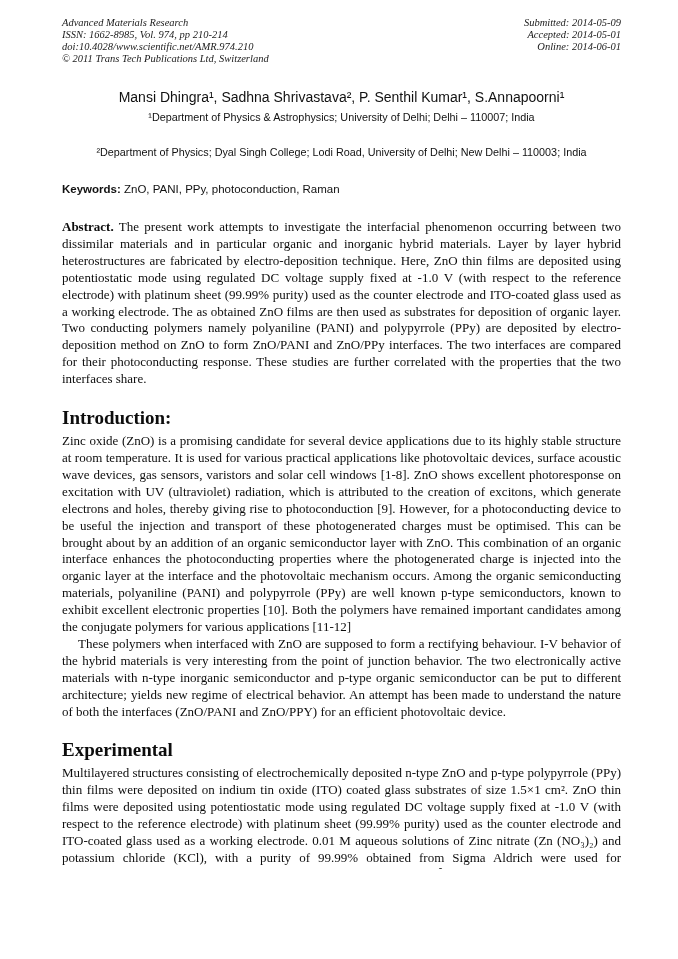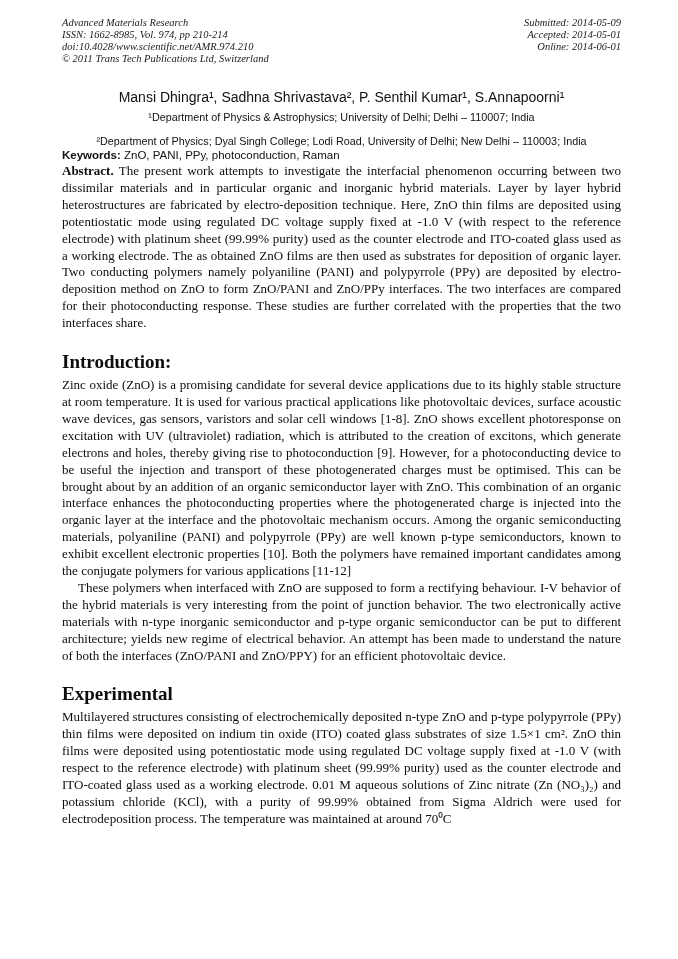--- a/index.html
+++ b/index.html
@@ -47,37 +47,38 @@
     font-size: 14px;
     line-height: 18px;
   }
   .affil {
     margin-top: 4px;
     text-align: center;
     font-family: "Liberation Sans", sans-serif;
     font-size: 10.8px;
     line-height: 14.5px;
   }
-  .affil2 { margin-top: 9px; }
+  .affil2 { margin-top: 20px; }
   
   .keywords {
+    margin-top: 23px;
     font-family: "Liberation Sans", sans-serif;
     font-size: 11.5px;
     line-height: 15px;
   }
   .keywords .klabel { font-weight: bold; }
   
   .body-p {
     font-family: "Liberation Serif", serif;
     font-size: 13px;
     line-height: 16.9px;
     text-align: justify;
     color: #0d0d0d;
   }
-  .abstract { }
+  .abstract { margin-top: 22px; }
   .abstract .alabel { font-weight: bold; }
   .sec-heading {
     margin-top: 21px;
     margin-bottom: 7px;
     font-family: "Liberation Serif", serif;
     font-weight: bold;
     font-size: 19px;
     line-height: 17px;
     text-align: left;
     color: #0d0d0d;

